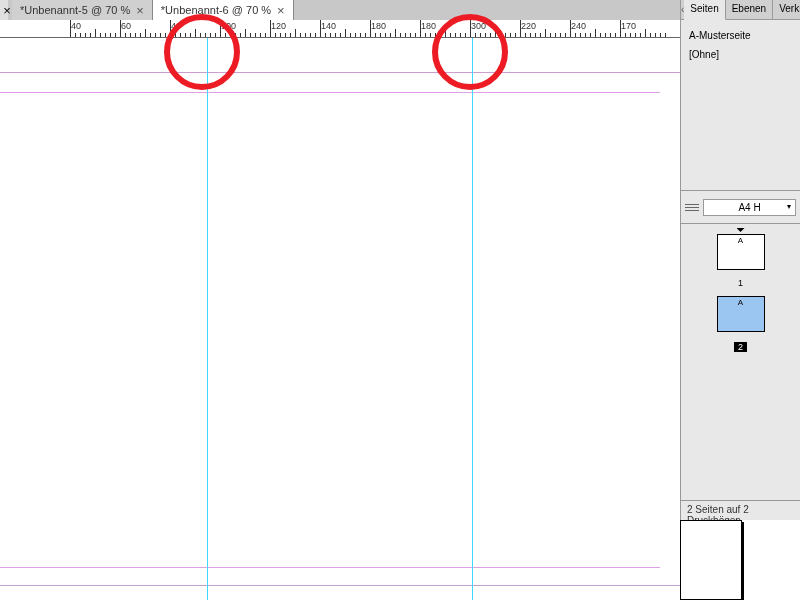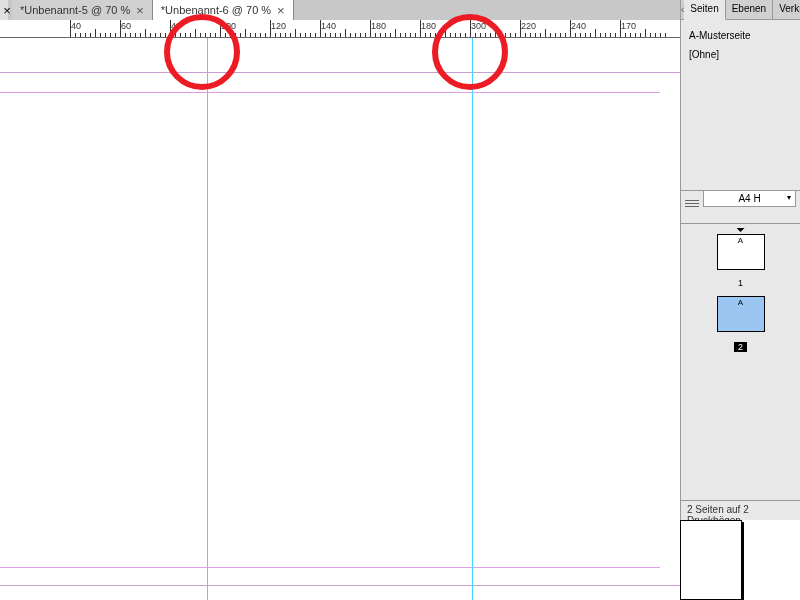--- a/index.html
+++ b/index.html
@@ -33,21 +33,21 @@
     .panel-tabs { height: 20px; display: flex; background: #d0d0d0; border-bottom: 1px solid #999; }
     .panel-tab { padding: 3px 6px; font-size: 10px; cursor: pointer; border-right: 1px solid #999; background: #d0d0d0; }
     .panel-tab.active { background: #e8e8e8; border-bottom: 1px solid #e8e8e8; margin-bottom: -1px; }
     .panel-tab-prefix { width: 12px; display: flex; align-items: center; justify-content: center; color: #555; font-size: 10px; }
     
     .panel-body { padding: 6px; }
     .master-list { font-size: 10px; color: #000; }
     .master-item { padding: 4px 2px; cursor: pointer; }
     
     .pages-section { position: absolute; top: 190px; left: 0; right: 0; }
-    .page-size-bar { height: 20px; background: #e8e8e8; border-top: 1px solid #999; border-bottom: 1px solid #999; display: flex; align-items: flex-end; padding: 16px 4px; }
+    .page-size-bar { height: 20px; background: #e8e8e8; border-top: 1px solid #999; border-bottom: 1px solid #999; display: flex; align-items: center; padding: 16px 4px; }
     .hamburger-icon { width: 14px; display: flex; flex-direction: column; gap: 2px; margin-right: 4px; cursor: pointer; }
     .hamburger-icon span { height: 1px; background: #666; }
     .size-dropdown { flex: 1; text-align: center; font-size: 10px; padding: 2px; background: #fff; border: 1px solid #999; cursor: pointer; position: relative; }
     .size-dropdown::after { content: '▾'; position: absolute; right: 4px; font-size: 8px; }
     
     .page-thumbs { padding: 10px 0; display: flex; flex-direction: column; align-items: center; gap: 8px; position: relative; }
     .spine-marker { position: absolute; top: 4px; width: 8px; height: 4px; background: #000; clip-path: polygon(0 0, 100% 0, 50% 100%); }
     .page-thumb { width: 48px; height: 36px; border: 1px solid #000; background: #fff; position: relative; cursor: pointer; }
     .page-thumb.selected { background: #9bc6f2; }
     .page-thumb-label { position: absolute; top: 1px; left: 50%; transform: translateX(-50%); font-size: 8px; }

